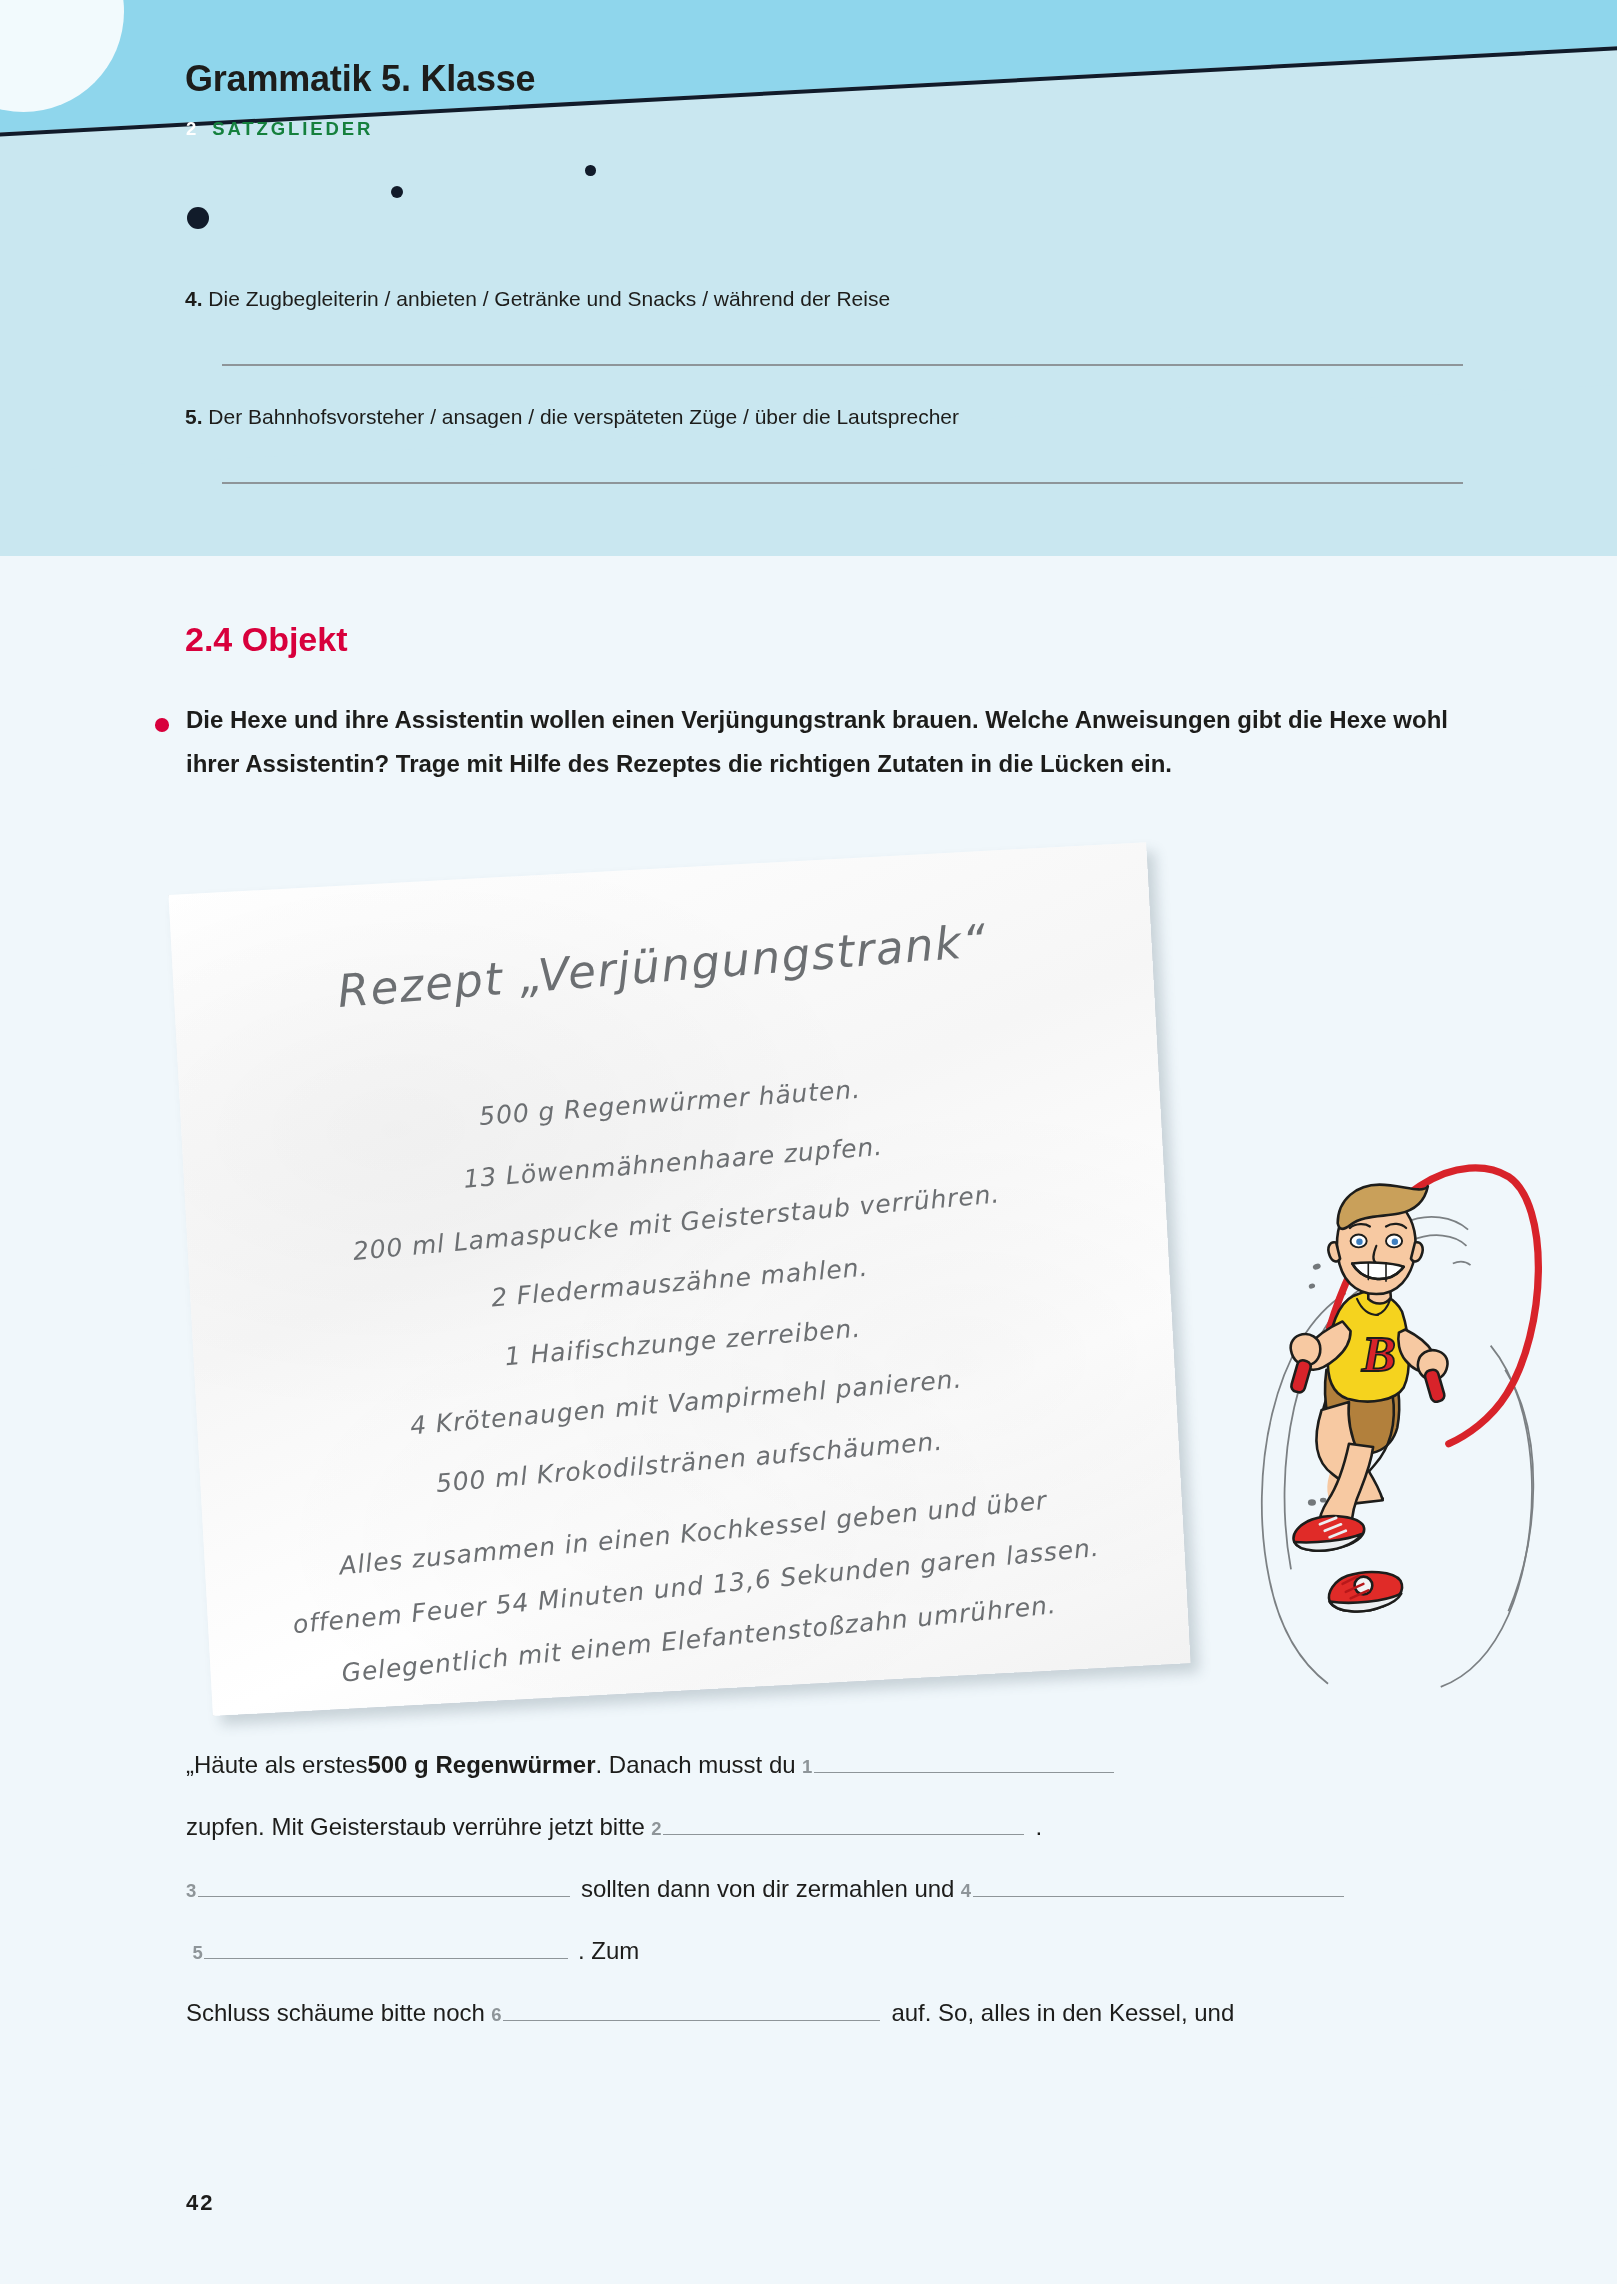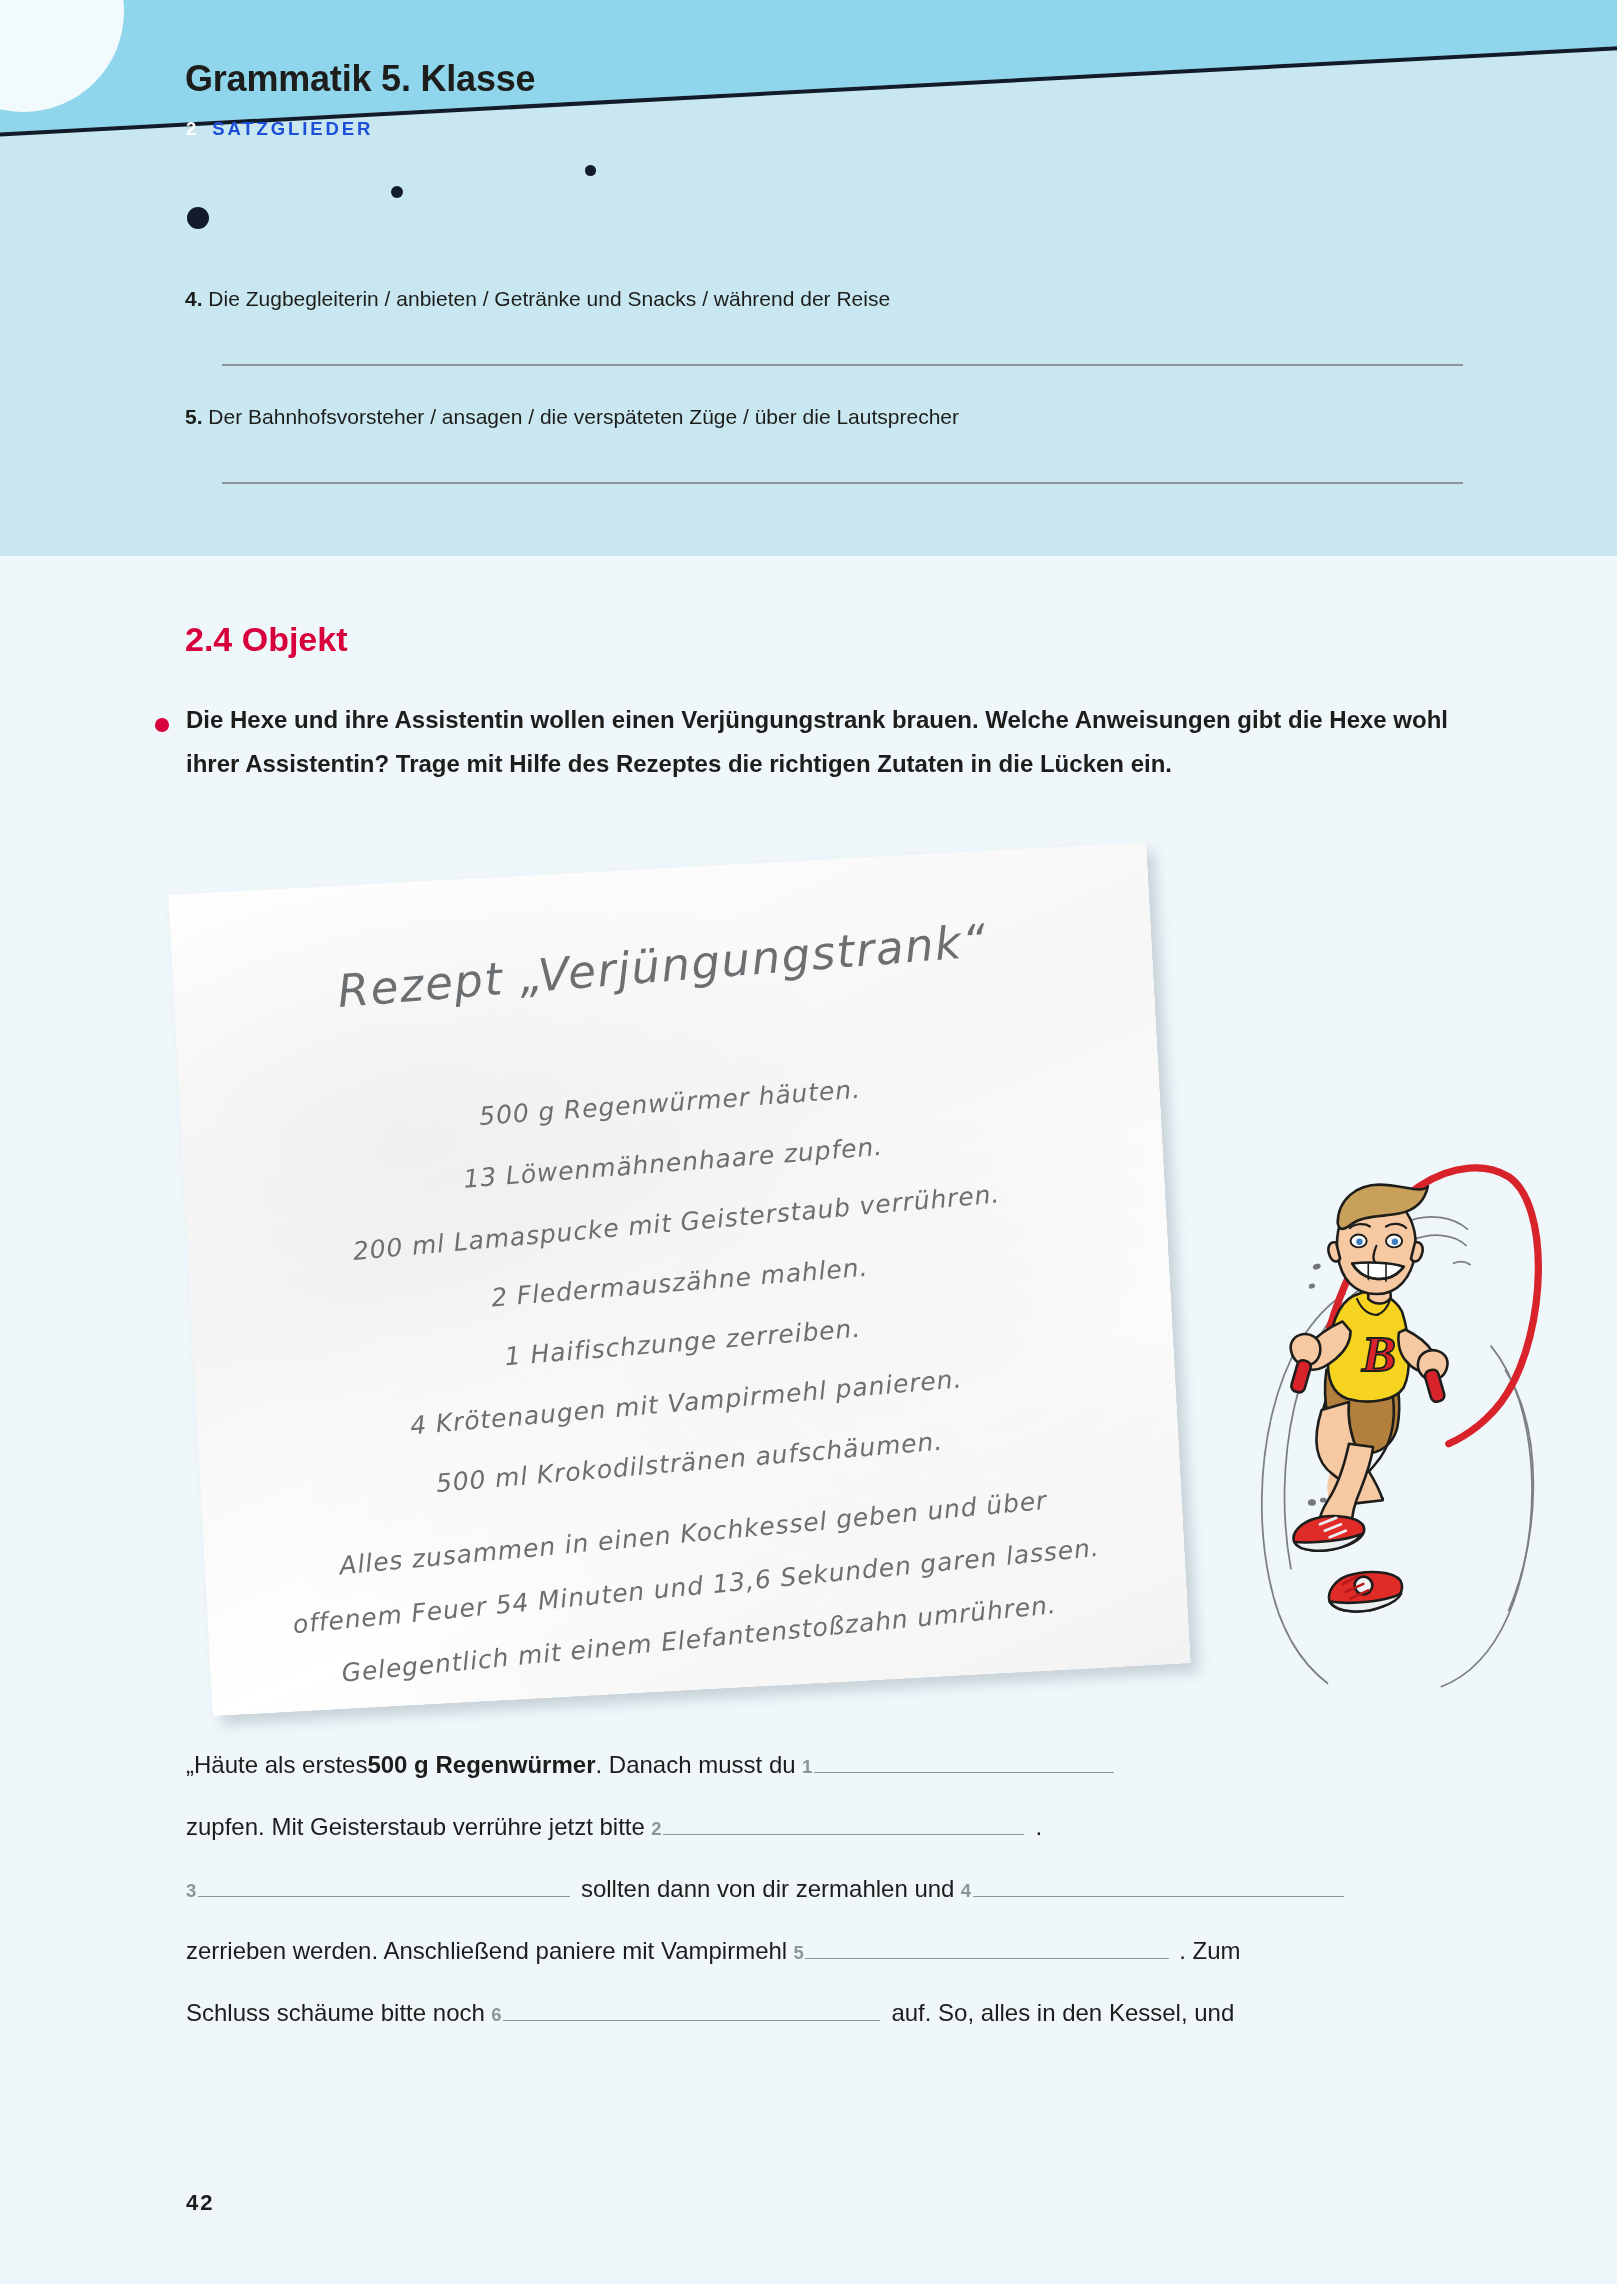--- a/index.html
+++ b/index.html
@@ -79,21 +79,21 @@
     letter-spacing: -0.2px;
   }
   .head-sub {
     position: absolute;
     left: 186px; top: 118px;
     font-size: 18.5px;
     font-weight: bold;
     letter-spacing: 2.9px;
   }
   .head-sub-num { color: #ffffff; margin-right: 13px; }
-  .head-sub-txt { color: #1d4ed8; margin-top: 47px; }
+  .head-sub-txt { color: #15803d; margin-top: 47px; }
 
   
   .ex-item {
     position: absolute;
     left: 185px;
     font-size: 21px;
     color: #1d1d1b;
     white-space: nowrap;
   }
   .ex-item b { font-weight: bold; }
@@ -421,21 +421,20 @@
 
   <div class="gf-line">
     <span class="gf-num" style="margin-left:0">3</span>
     <span class="gf-blank" style="width:372px"></span>
     <span style="margin-left:11px">sollten dann von dir zermahlen und</span>
     <span class="gf-num">4</span>
     <span class="gf-blank" style="width:371px"></span>
   </div>
 
   <div class="gf-line">
-    <span>zerrieben werden. Anschließend paniere mit Vampirmehl</span>
     <span class="gf-num">5</span>
     <span class="gf-blank" style="width:364px"></span>
     <span style="margin-left:9.7px">. Zum</span>
   </div>
 
   <div class="gf-line">
     <span>Schluss schäume bitte noch</span>
     <span class="gf-num">6</span>
     <span class="gf-blank" style="width:377px"></span>
     <span style="margin-left:11.3px">auf. So, alles in den Kessel, und</span>

